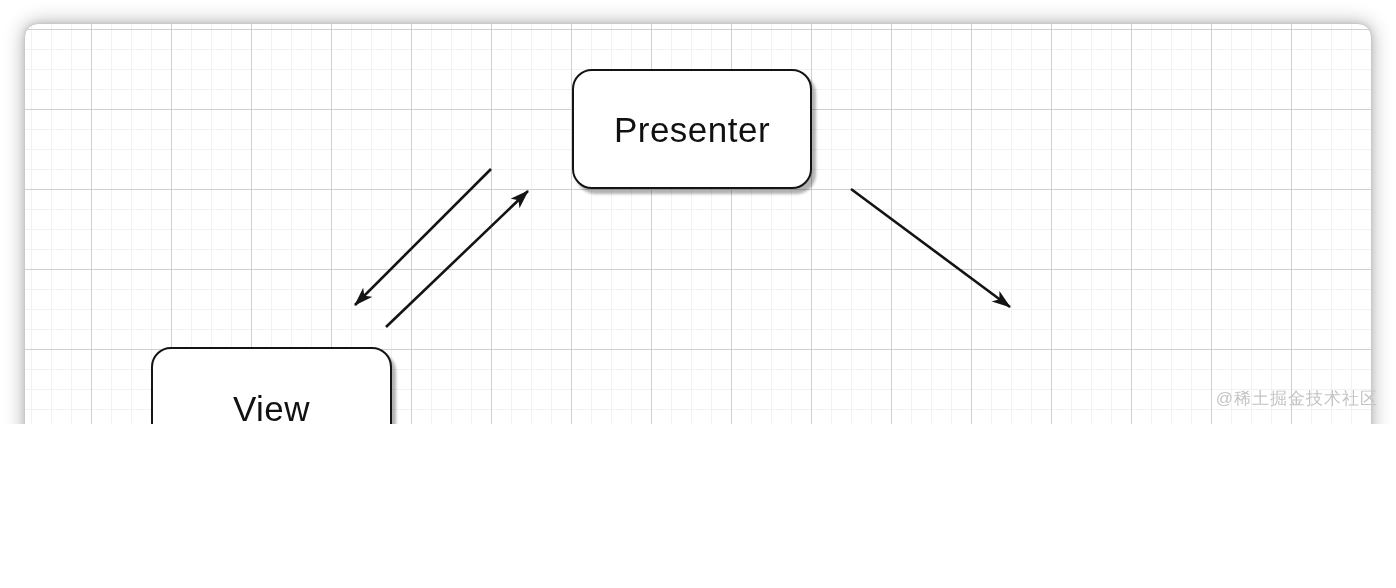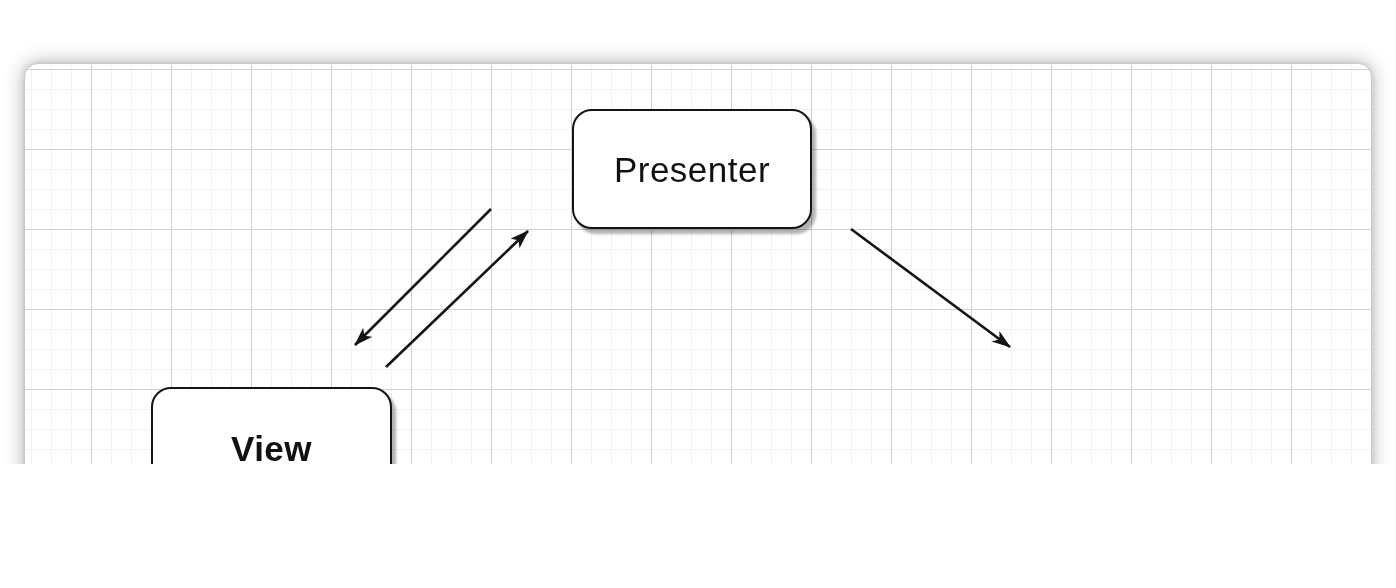--- a/index.html
+++ b/index.html
@@ -7,21 +7,20 @@
     padding: 0;
     background: #ffffff;
     font-family: "Liberation Sans", sans-serif;
   }
   .stage {
     position: relative;
     width: 1396px;
     height: 424px;
     background: #ffffff;
     overflow: hidden;
-    margin-top: 40px;
   }
   .panel {
     position: absolute;
     left: 24px;
     top: 23px;
     width: 1348px;
     height: 540px;
     box-sizing: border-box;
     border: 1px solid #c9c9c9;
     border-radius: 14px;
@@ -86,19 +85,20 @@
     </defs>
   <line x1="491" y1="169" x2="355" y2="305" stroke="#141414" stroke-width="2.6" marker-end="url(#arrow)"></line>
       <line x1="386" y1="327" x2="528" y2="191" stroke="#141414" stroke-width="2.6" marker-end="url(#arrow)"></line>
       <line x1="851" y1="189" x2="1010" y2="307" stroke="#141414" stroke-width="2.6" marker-end="url(#arrow)"></line>
     </svg>
 
   <div class="node" style="left: 572px; top: 69px; width: 240px; height: 120px; background: rgb(255, 255, 255); border-color: rgb(20, 20, 20);">
     <span class="node-label">Presenter</span>
   </div>
 
-  <div class="node" style="left: 151px; top: 347px; width: 241px; height: 122px; background: rgb(255, 255, 255); border-color: rgb(20, 20, 20); font-weight: bold;">
+  <div class="node" style="left: 151px; top: 347px; width: 241px; height: 122px; background: rgb(255, 255, 255); border-color: rgb(20, 20, 20);">
     <span class="node-label">View</span>
   </div>
 
 
+  <div class="watermark" style="color: rgb(196, 196, 196);">@稀土掘金技术社区</div>
 
 </div>
 
 </body></html>

